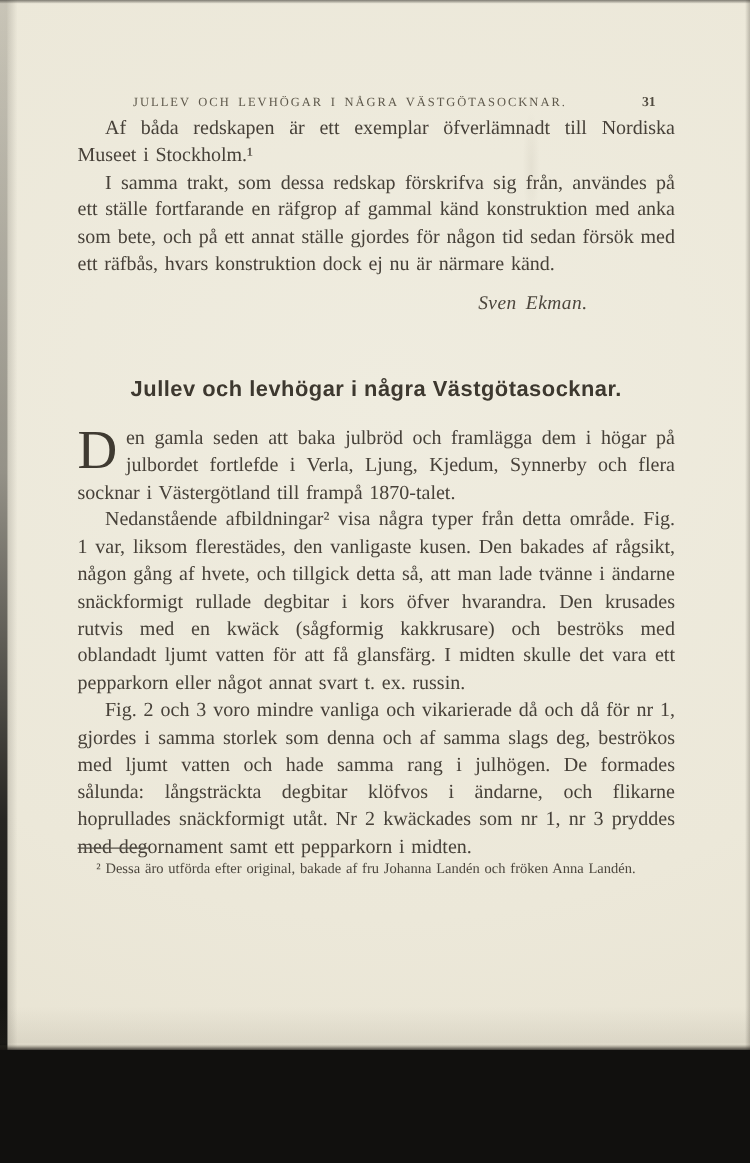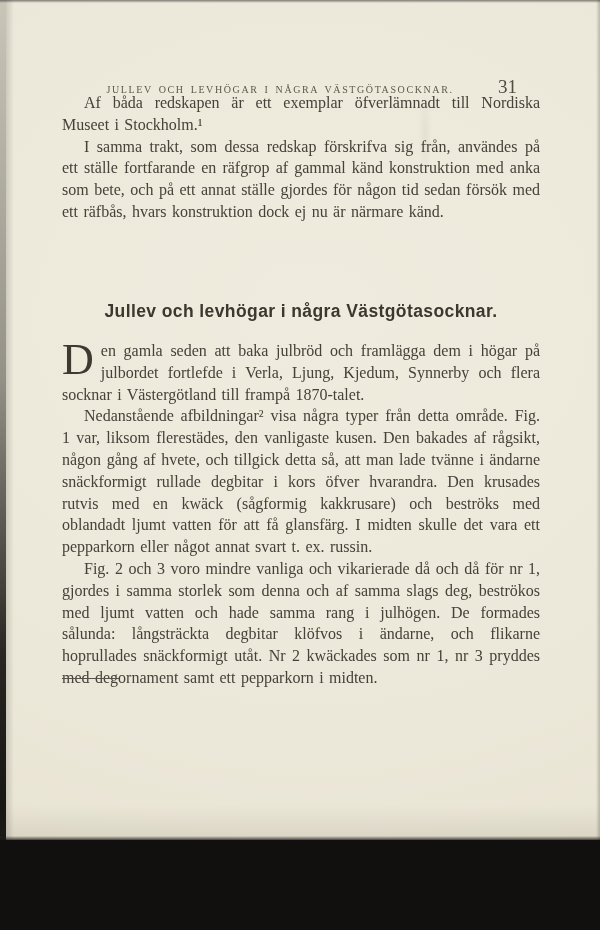--- a/index.html
+++ b/index.html
@@ -47,21 +47,21 @@
 
   .text-col{position:absolute;left:62px;width:478px;}
 
   
   .running-head{top:76px;display:flex;align-items:baseline;}
   .rh-title{
     flex:1;text-align:center;
     font-size:10px;letter-spacing:1.6px;word-spacing:2px;
     color:#5e584b;
   }
-  .rh-page{width:42px;text-align:left;font-size:19px;color:#524c41;}
+  .rh-page{width:42px;text-align:center;font-size:11px;color:#524c41;font-weight:bold;}
 
   
   .bodytext{font-size:16px;line-height:21.8px;text-align:justify;word-spacing:1.4px;}
   .bodytext p{margin:0;text-indent:22px;}
   .intro{top:92px;}
   .signature{
     position:absolute;left:62px;width:408px;top:234px;
     text-align:right;font-style:italic;font-size:15.5px;color:#4c463d;
     word-spacing:3px;letter-spacing:0.4px;
   }
@@ -100,32 +100,34 @@
   <div class="text-col running-head">
     <div class="rh-title">JULLEV OCH LEVHÖGAR I NÅGRA VÄSTGÖTASOCKNAR.</div>
     <div class="rh-page">31</div>
   </div>
 
   <div class="text-col bodytext intro">
     <p>Af båda redskapen är ett exemplar öfverlämnadt till Nordiska Museet i Stockholm.¹</p>
     <p>I samma trakt, som dessa redskap förskrifva sig från, användes på ett ställe fortfarande en räfgrop af gammal känd konstruktion med anka som bete, och på ett annat ställe gjordes för någon tid sedan försök med ett räfbås, hvars konstruktion dock ej nu är närmare känd.</p>
   </div>
 
+  <div class="signature">Sven Ekman.</div>
 
   <div class="text-col article-heading">Jullev och levhögar i några Västgötasocknar.</div>
 
   <div class="text-col bodytext article">
     <p class="dropcap-para"><span class="dropcap">D</span><span>en gamla seden att baka julbröd och framlägga dem i högar på julbordet fortlefde i Verla, Ljung, Kjedum, Synnerby och flera socknar i Västergötland till frampå 1870-talet.</span></p>
     <p><span>Nedanstående afbildningar² visa några typer från detta område. Fig. 1 var, liksom flerestädes, den vanligaste kusen. Den bakades af rågsikt, någon gång af hvete, och tillgick detta så, att man lade tvänne i ändarne snäckformigt rullade degbitar i kors öfver hvarandra. Den krusades rutvis med en </span><span class="it">kwäck</span><span> (sågformig kakkrusare) och beströks med oblandadt ljumt vatten för att få glansfärg. I midten skulle det vara ett pepparkorn eller något annat svart t. ex. russin.</span></p>
     <p>Fig. 2 och 3 voro mindre vanliga och vikarierade då och då för nr 1, gjordes i samma storlek som denna och af samma slags deg, beströkos med ljumt vatten och hade samma rang i julhögen. De formades sålunda: långsträckta degbitar klöfvos i ändarne, och flikarne hoprullades snäckformigt utåt. Nr 2 kwäckades som nr 1, nr 3 pryddes med degornament samt ett pepparkorn i midten.</p>
   </div>
 
   <div class="text-col footnote-block">
     <hr class="fn-rule">
     <div class="footnotes">
+      <p>² Dessa äro utförda efter original, bakade af fru Johanna Landén och fröken Anna Landén.</p>
     </div>
   </div>
 
   <div class="smudge s1"></div>
   <div class="smudge s2"></div>
   <div class="smudge s3"></div>
   <div class="edge-left"></div>
   <div class="edge-left-fade"></div>
   <div class="edge-top"></div>
   <div class="edge-right"></div>

